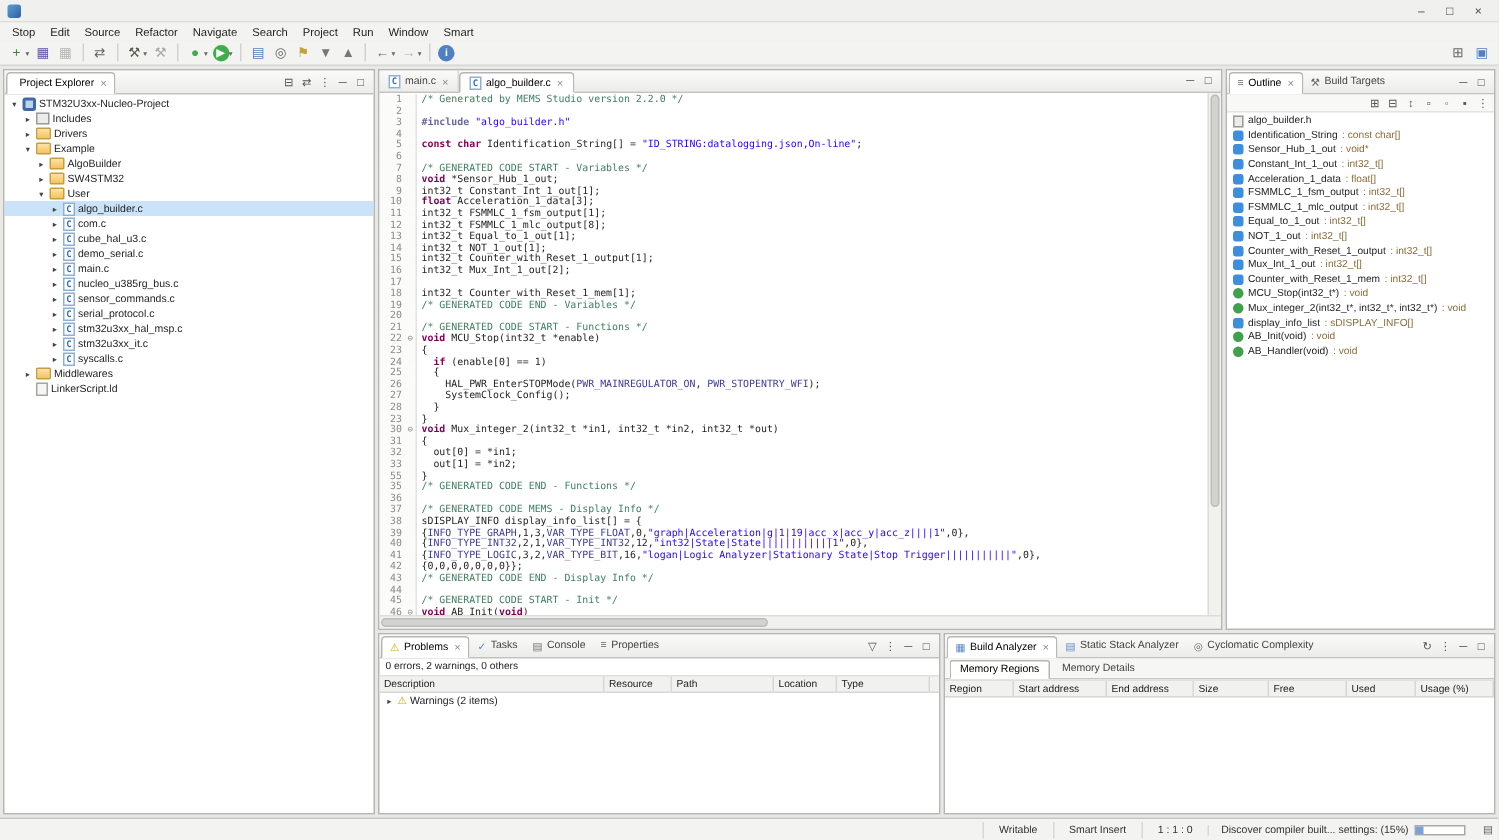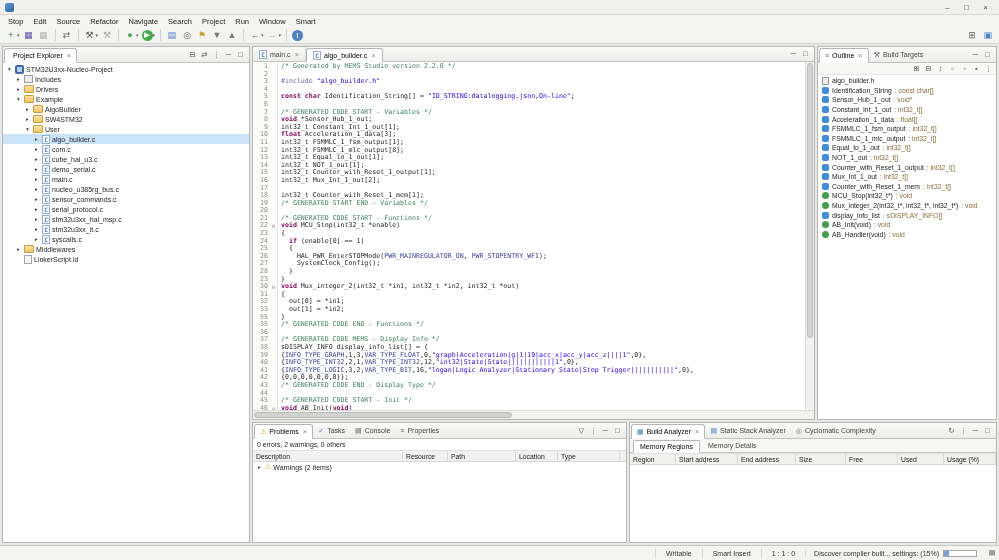--- a/index.html
+++ b/index.html
@@ -65,21 +65,21 @@
 .fold{width:8px;flex:none;background:#fbfbf9;border-right:1px solid #e2e2e0;color:#8a8a88;font-size:6px;text-align:center;line-height:7.6px}
 .ct{padding-left:3px}
 .vscroll{width:9px;flex:none;background:#f1f1ef;border-left:1px solid #ddddda;position:relative}
 .vthumb{position:absolute;left:1px;right:1px;top:1px;height:79%;background:#d2d2d0;border:1px solid #bcbcba;border-radius:3px}
 .hscroll{height:9px;flex:none;background:#f1f1ef;border-top:1px solid #ddddda;position:relative}
 .hthumb{position:absolute;top:1px;bottom:1px;left:1px;width:46%;background:#d2d2d0;border:1px solid #bcbcba;border-radius:3px}
 .tok-c{color:#3f7f5f}
 .tok-s{color:#2a00ff}
 .tok-k{color:#7f0055;font-weight:bold}
 .tok-m{color:#3b3b98}
-.tok-pp{color:#68689a;font-weight:normal}
+.tok-pp{color:#68689a;font-weight:bold}
 
 .otoolbar{height:12px;flex:none;display:flex;justify-content:flex-end;align-items:center;gap:1px;border-bottom:1px solid #e4e4e2;padding-right:2px;background:#f8f8f6}
 .olist{flex:1;overflow:hidden;padding-top:1px}
 .outline-row{height:9.6px;display:flex;align-items:center;gap:3px;padding-left:4px;white-space:nowrap;overflow:hidden}
 .oi{flex:none}
 .oi-var{width:7px;height:7px;border-radius:2px;background:#3e8ede}
 .oi-fn{width:7px;height:7px;border-radius:50%;background:#41a04b}
 .oi-inc{width:7px;height:8px;background:#ececec;border:1px solid #9a9a98}
 .olabel{font-size:6.8px}
 .otype{font-size:6.8px;color:#8a6d3b}
@@ -356,21 +356,21 @@
               <div class="code-line"><span class="ln">9</span><span class="fold"></span><span class="ct">int32_t Constant_Int_1_out[1];</span></div>
               <div class="code-line"><span class="ln">10</span><span class="fold"></span><span class="ct"><span class="tok-k">float</span> Acceleration_1_data[3];</span></div>
               <div class="code-line"><span class="ln">11</span><span class="fold"></span><span class="ct">int32_t FSMMLC_1_fsm_output[1];</span></div>
               <div class="code-line"><span class="ln">12</span><span class="fold"></span><span class="ct">int32_t FSMMLC_1_mlc_output[8];</span></div>
               <div class="code-line"><span class="ln">13</span><span class="fold"></span><span class="ct">int32_t Equal_to_1_out[1];</span></div>
               <div class="code-line"><span class="ln">14</span><span class="fold"></span><span class="ct">int32_t NOT_1_out[1];</span></div>
               <div class="code-line"><span class="ln">15</span><span class="fold"></span><span class="ct">int32_t Counter_with_Reset_1_output[1];</span></div>
               <div class="code-line"><span class="ln">16</span><span class="fold"></span><span class="ct">int32_t Mux_Int_1_out[2];</span></div>
               <div class="code-line"><span class="ln">17</span><span class="fold"></span><span class="ct"></span></div>
               <div class="code-line"><span class="ln">18</span><span class="fold"></span><span class="ct">int32_t Counter_with_Reset_1_mem[1];</span></div>
-              <div class="code-line"><span class="ln">19</span><span class="fold"></span><span class="ct"><span class="tok-c">/* GENERATED START END - Variables */</span></span></div>
+              <div class="code-line"><span class="ln">19</span><span class="fold"></span><span class="ct"><span class="tok-c">/* GENERATED CODE END - Variables */</span></span></div>
               <div class="code-line"><span class="ln">20</span><span class="fold"></span><span class="ct"></span></div>
               <div class="code-line"><span class="ln">21</span><span class="fold"></span><span class="ct"><span class="tok-c">/* GENERATED CODE START - Functions */</span></span></div>
               <div class="code-line"><span class="ln">22</span><span class="fold">⊖</span><span class="ct"><span class="tok-k">void</span> MCU_Stop(int32_t *enable)</span></div>
               <div class="code-line"><span class="ln">23</span><span class="fold"></span><span class="ct">{</span></div>
               <div class="code-line"><span class="ln">24</span><span class="fold"></span><span class="ct">  <span class="tok-k">if</span> (enable[0] == 1)</span></div>
               <div class="code-line"><span class="ln">25</span><span class="fold"></span><span class="ct">  {</span></div>
               <div class="code-line"><span class="ln">26</span><span class="fold"></span><span class="ct">    HAL_PWR_EnterSTOPMode(<span class="tok-m">PWR_MAINREGULATOR_ON</span>, <span class="tok-m">PWR_STOPENTRY_WFI</span>);</span></div>
               <div class="code-line"><span class="ln">27</span><span class="fold"></span><span class="ct">    SystemClock_Config();</span></div>
               <div class="code-line"><span class="ln">28</span><span class="fold"></span><span class="ct">  }</span></div>
               <div class="code-line"><span class="ln">23</span><span class="fold"></span><span class="ct">}</span></div>
@@ -380,21 +380,21 @@
               <div class="code-line"><span class="ln">33</span><span class="fold"></span><span class="ct">  out[1] = *in2;</span></div>
               <div class="code-line"><span class="ln">55</span><span class="fold"></span><span class="ct">}</span></div>
               <div class="code-line"><span class="ln">35</span><span class="fold"></span><span class="ct"><span class="tok-c">/* GENERATED CODE END - Functions */</span></span></div>
               <div class="code-line"><span class="ln">36</span><span class="fold"></span><span class="ct"></span></div>
               <div class="code-line"><span class="ln">37</span><span class="fold"></span><span class="ct"><span class="tok-c">/* GENERATED CODE MEMS - Display Info */</span></span></div>
               <div class="code-line"><span class="ln">38</span><span class="fold"></span><span class="ct">sDISPLAY_INFO display_info_list[] = {</span></div>
               <div class="code-line"><span class="ln">39</span><span class="fold"></span><span class="ct">{<span class="tok-m">INFO_TYPE_GRAPH</span>,1,3,<span class="tok-m">VAR_TYPE_FLOAT</span>,0,<span class="tok-s">"graph|Acceleration|g|1|19|acc_x|acc_y|acc_z||||1"</span>,0},</span></div>
               <div class="code-line"><span class="ln">40</span><span class="fold"></span><span class="ct">{<span class="tok-m">INFO_TYPE_INT32</span>,2,1,<span class="tok-m">VAR_TYPE_INT32</span>,12,<span class="tok-s">"int32|State|State||||||||||||1"</span>,0},</span></div>
               <div class="code-line"><span class="ln">41</span><span class="fold"></span><span class="ct">{<span class="tok-m">INFO_TYPE_LOGIC</span>,3,2,<span class="tok-m">VAR_TYPE_BIT</span>,16,<span class="tok-s">"logan|Logic Analyzer|Stationary State|Stop Trigger|||||||||||"</span>,0},</span></div>
               <div class="code-line"><span class="ln">42</span><span class="fold"></span><span class="ct">{0,0,0,0,0,0,0}};</span></div>
-              <div class="code-line"><span class="ln">43</span><span class="fold"></span><span class="ct"><span class="tok-c">/* GENERATED CODE END - Display Type */</span></span></div>
+              <div class="code-line"><span class="ln">43</span><span class="fold"></span><span class="ct"><span class="tok-c">/* GENERATED CODE END - Display Info */</span></span></div>
               <div class="code-line"><span class="ln">44</span><span class="fold"></span><span class="ct"></span></div>
               <div class="code-line"><span class="ln">45</span><span class="fold"></span><span class="ct"><span class="tok-c">/* GENERATED CODE START - Init */</span></span></div>
               <div class="code-line"><span class="ln">46</span><span class="fold">⊖</span><span class="ct"><span class="tok-k">void</span> AB_Init(<span class="tok-k">void</span>)</span></div>
             </div>
           <div class="vscroll">
             <div class="vthumb"></div>
           </div>
         </div>
         <div class="hscroll">
           <div class="hthumb"></div>

